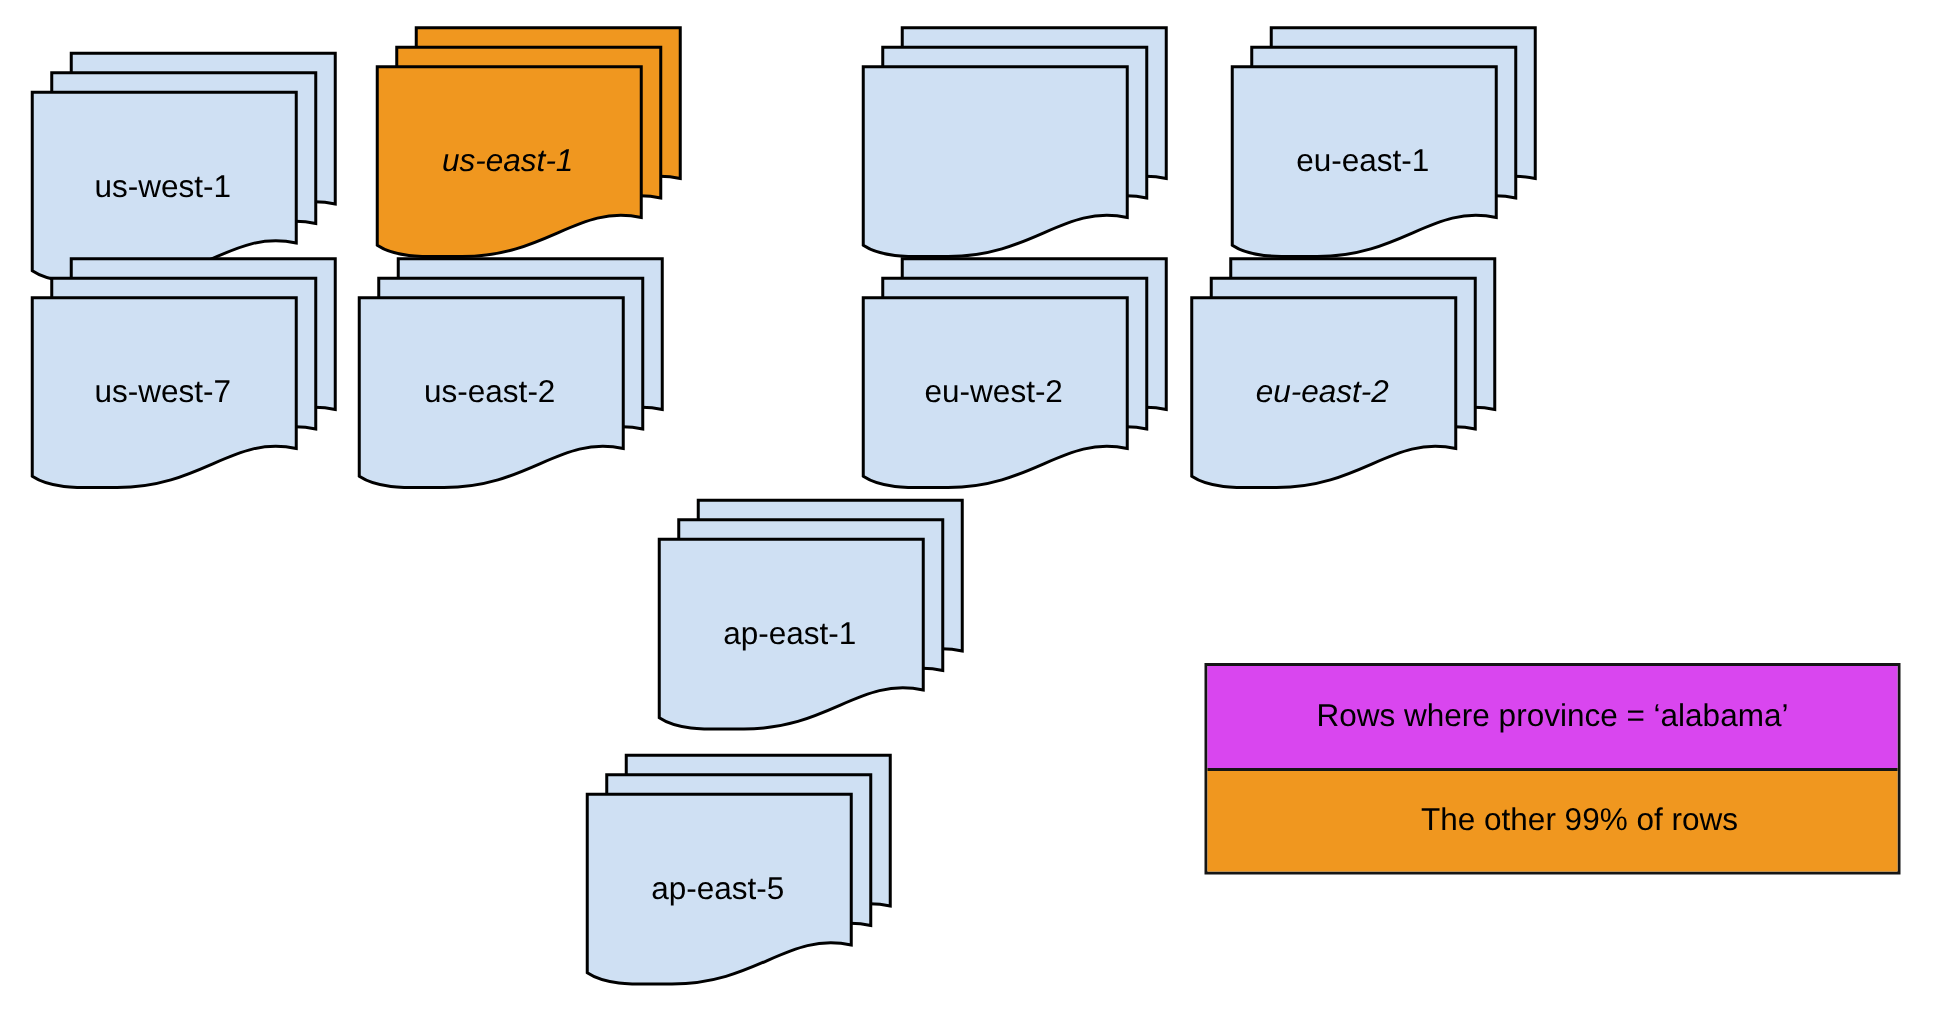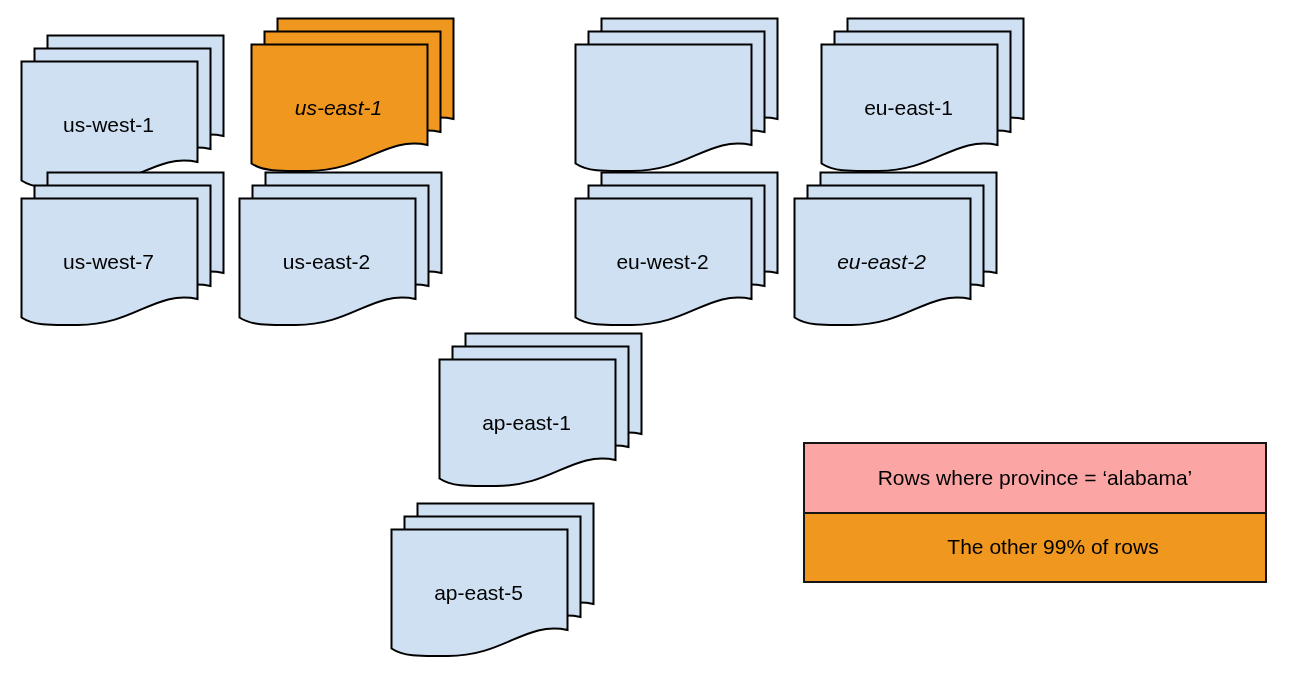--- a/index.html
+++ b/index.html
@@ -39,21 +39,21 @@
     font-size: 21px;
     white-space: nowrap;
   }
   .legend-row + .legend-row { border-top: 2px solid #151515; padding-left: 36px; }
 </style>
 </head>
 <body>
 
 <div class="canvas">
   <div class="legend" style="left: 803px; top: 442px; width: 464px; height: 141px;">
-    <div class="legend-row" style="background: #fca5a5; text-align: right;">
+    <div class="legend-row" style="background: #d946ef; text-align: right;">
       <span>Rows where province = ‘alabama’</span>
     </div>
     <div class="legend-row" style="background: rgb(240, 151, 31);">
       <span>The other 99% of rows</span>
     </div>
   </div>
 <div class="stack" style="left: 20px; top: 34px;">
     <svg class="doc back" viewBox="0 0 179 134">
       <path d="M 1.5 1.5 L 177.5 1.5 L 177.5 102 C 135 93, 115 128, 58 128 C 35 128, 15 129.5, 1.5 120.5 Z" stroke="#000000" stroke-width="2" fill="#cfe0f3"></path>
     </svg>

